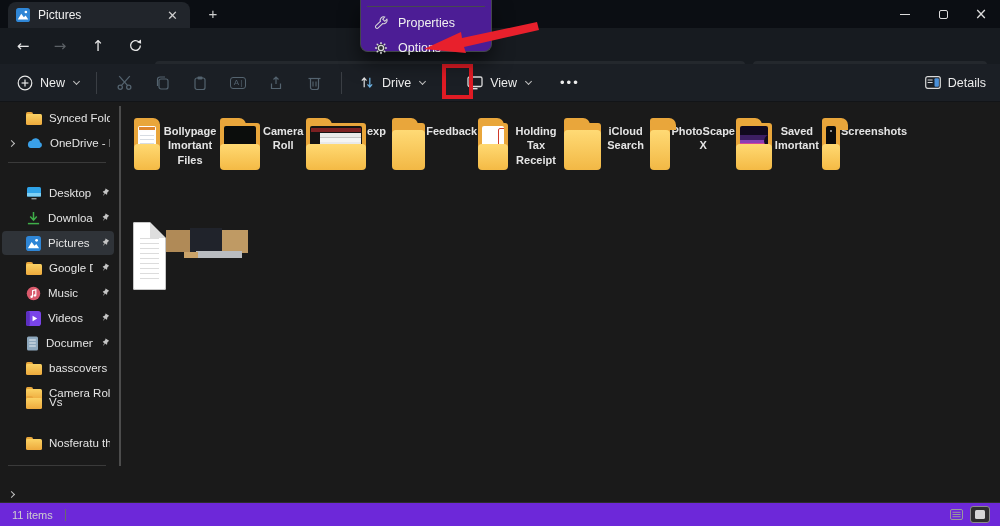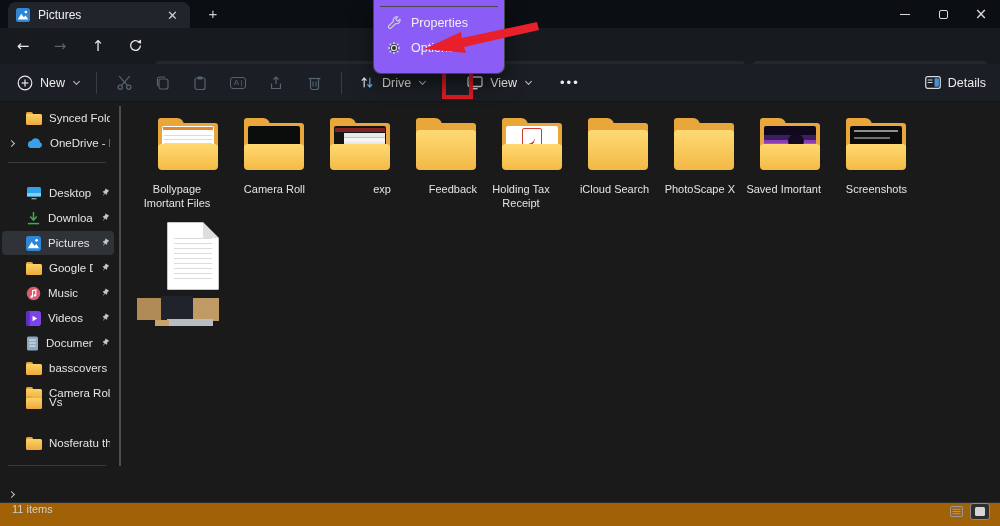--- a/index.html
+++ b/index.html
@@ -67,21 +67,21 @@
   .mini-folder { position:relative; width:16px; height:13px; flex:0 0 16px; }
   .mini-folder::before { content:''; position:absolute; top:0; left:0; width:7px; height:4px;
     background:#e9a63b; border-radius:1.5px 2px 0 0; }
   .mini-folder::after { content:''; position:absolute; top:2px; left:0; width:16px; height:11px;
     background:linear-gradient(180deg,#fbd264,#eda93c); border-radius:1.5px; }
   .scroll-thumb { position:absolute; left:119px; top:4px; width:2px; height:360px; background:#4c4c4c; }
 
   
   .content { position:absolute; left:125px; top:102px; width:875px; height:400px; background:#1a1a1a; }
   .tile-row { position:absolute; left:8px; display:flex; }
-  .tile { width:86px; display:flex; flex-direction:column; align-items:flex-end; }
+  .tile { width:86px; display:flex; flex-direction:row; align-items:flex-start;font-weight:bold; }
   .tile-label { margin-top:12px; font-size:11px; line-height:1.3; color:#e4e4e4; text-align:center;
     max-width:84px; }
 
   
   .folder-icon { position:relative; width:62px; height:52px; margin-top:6px; }
   .folder-icon .tab { position:absolute; top:0; left:1px; width:26px; height:12px; background:#e9a63b;
     border-radius:3px 7px 0 0; }
   .folder-icon .back { position:absolute; top:5px; left:1px; right:1px; height:42px; background:#e9a63b;
     border-radius:3px; }
   .folder-icon .preview { position:absolute; top:8px; left:5px; right:5px; height:26px; border-radius:2px;
@@ -129,31 +129,31 @@
   .doc-icon .lines { position:absolute; top:12px; left:7px; right:7px; bottom:8px;
     background:repeating-linear-gradient(180deg,transparent 0 4px,#dcdcdc 4px 5px); }
   .censor { position:relative; width:82px; height:30px; margin-top:6px; }
   .censor .c1 { position:absolute; left:0; top:2px; width:24px; height:22px; background:#b08a57; }
   .censor .c2 { position:absolute; left:24px; top:0; width:32px; height:27px; background:#20232b; }
   .censor .c3 { position:absolute; left:56px; top:2px; width:26px; height:23px; background:#bf9a64; }
   .censor .c4 { position:absolute; left:30px; top:23px; width:46px; height:7px; background:#b9bcc0; }
   .censor .c5 { position:absolute; left:18px; top:24px; width:14px; height:6px; background:#caa369; }
 
   
-  .statusbar { position:absolute; left:0; top:502px; width:1000px; height:24px; background:#a16207;
-    border-top:1px solid #2c2c2c; display:flex; padding:0 12px; }
+  .statusbar { position:absolute; left:0; top:502px; width:1000px; height:24px; background:#6d28d9;
+    border-top:1px solid #2c2c2c; display:flex; align-items:center; padding:0 12px; }
   .status-count { font-size:11px; color:#cfcfcf; }
   .status-sep { width:1px; height:12px; background:#6a6a6a; margin-left:12px; }
   .status-views { position:absolute; right:10px; display:flex; gap:4px; align-items:center; }
   .sv-btn { width:20px; height:17px; display:flex; align-items:center; justify-content:center;
     border-radius:3px; }
   .sv-btn.selected { border:1px solid #8a8a8a; background:#2e2e2e; }
 
   
-  .ctxmenu { position:absolute; left:373px; top:0; width:132px; height:74px; background:#8b5cf6;
+  .ctxmenu { position:absolute; left:360px; top:0; width:132px; height:52px; background:#4c1d95;
     border:1px solid #43464b; border-top:none; border-radius:0 0 8px 8px;
     box-shadow:0 10px 20px rgba(0,0,0,.55); z-index:50; padding-top:2px; }
   .ctx-sep { height:1px; background:#47494e; margin:4px 6px 3px; }
   .ctx-item { display:flex; align-items:center; gap:10px; height:25px; margin:0 5px; padding:0 8px;
     border-radius:4px; font-size:12.5px; color:#f0f0f0; }
 
   
   .red-arrow { position:absolute; left:412px; top:16px; z-index:60; }
   .red-box { position:absolute; left:442px; top:64px; width:31px; height:35px;
     border:4px solid #e01b24; z-index:40; }

